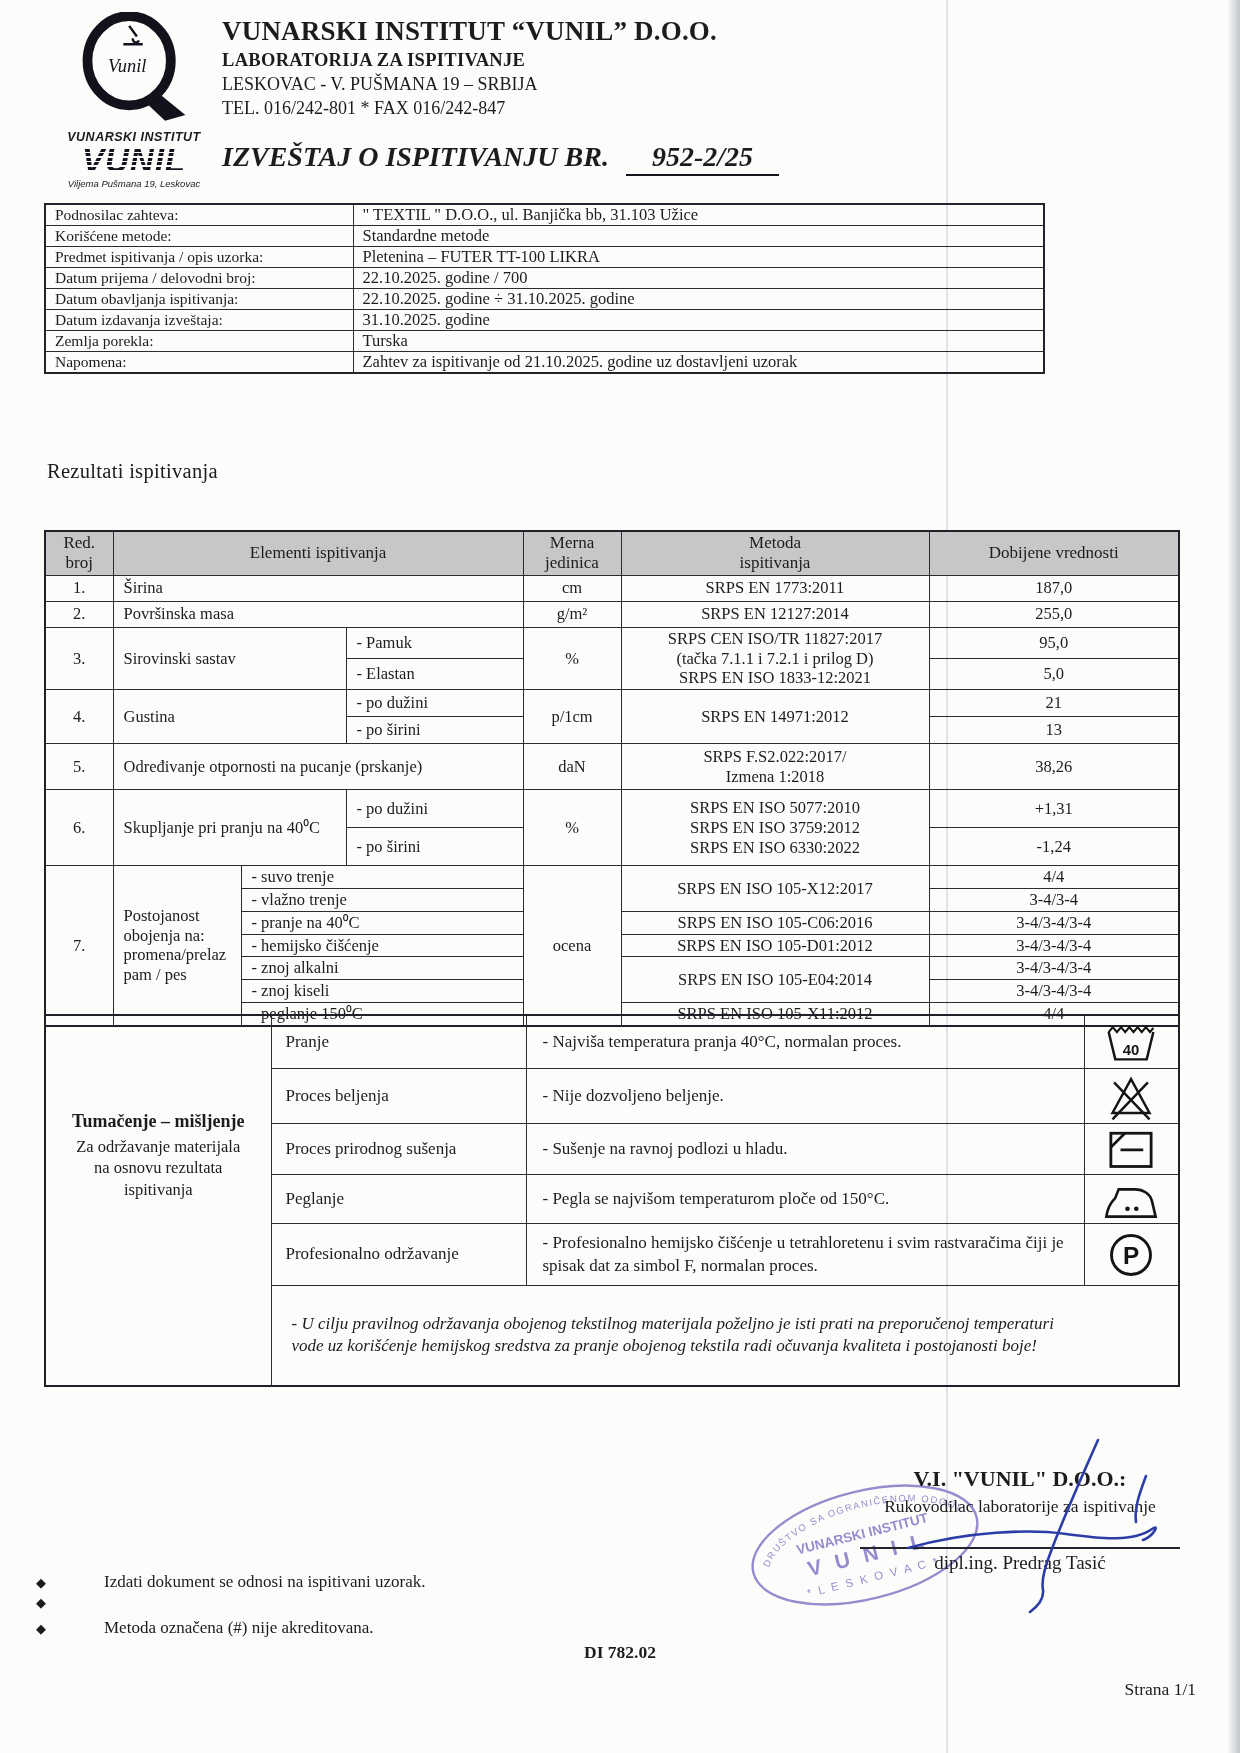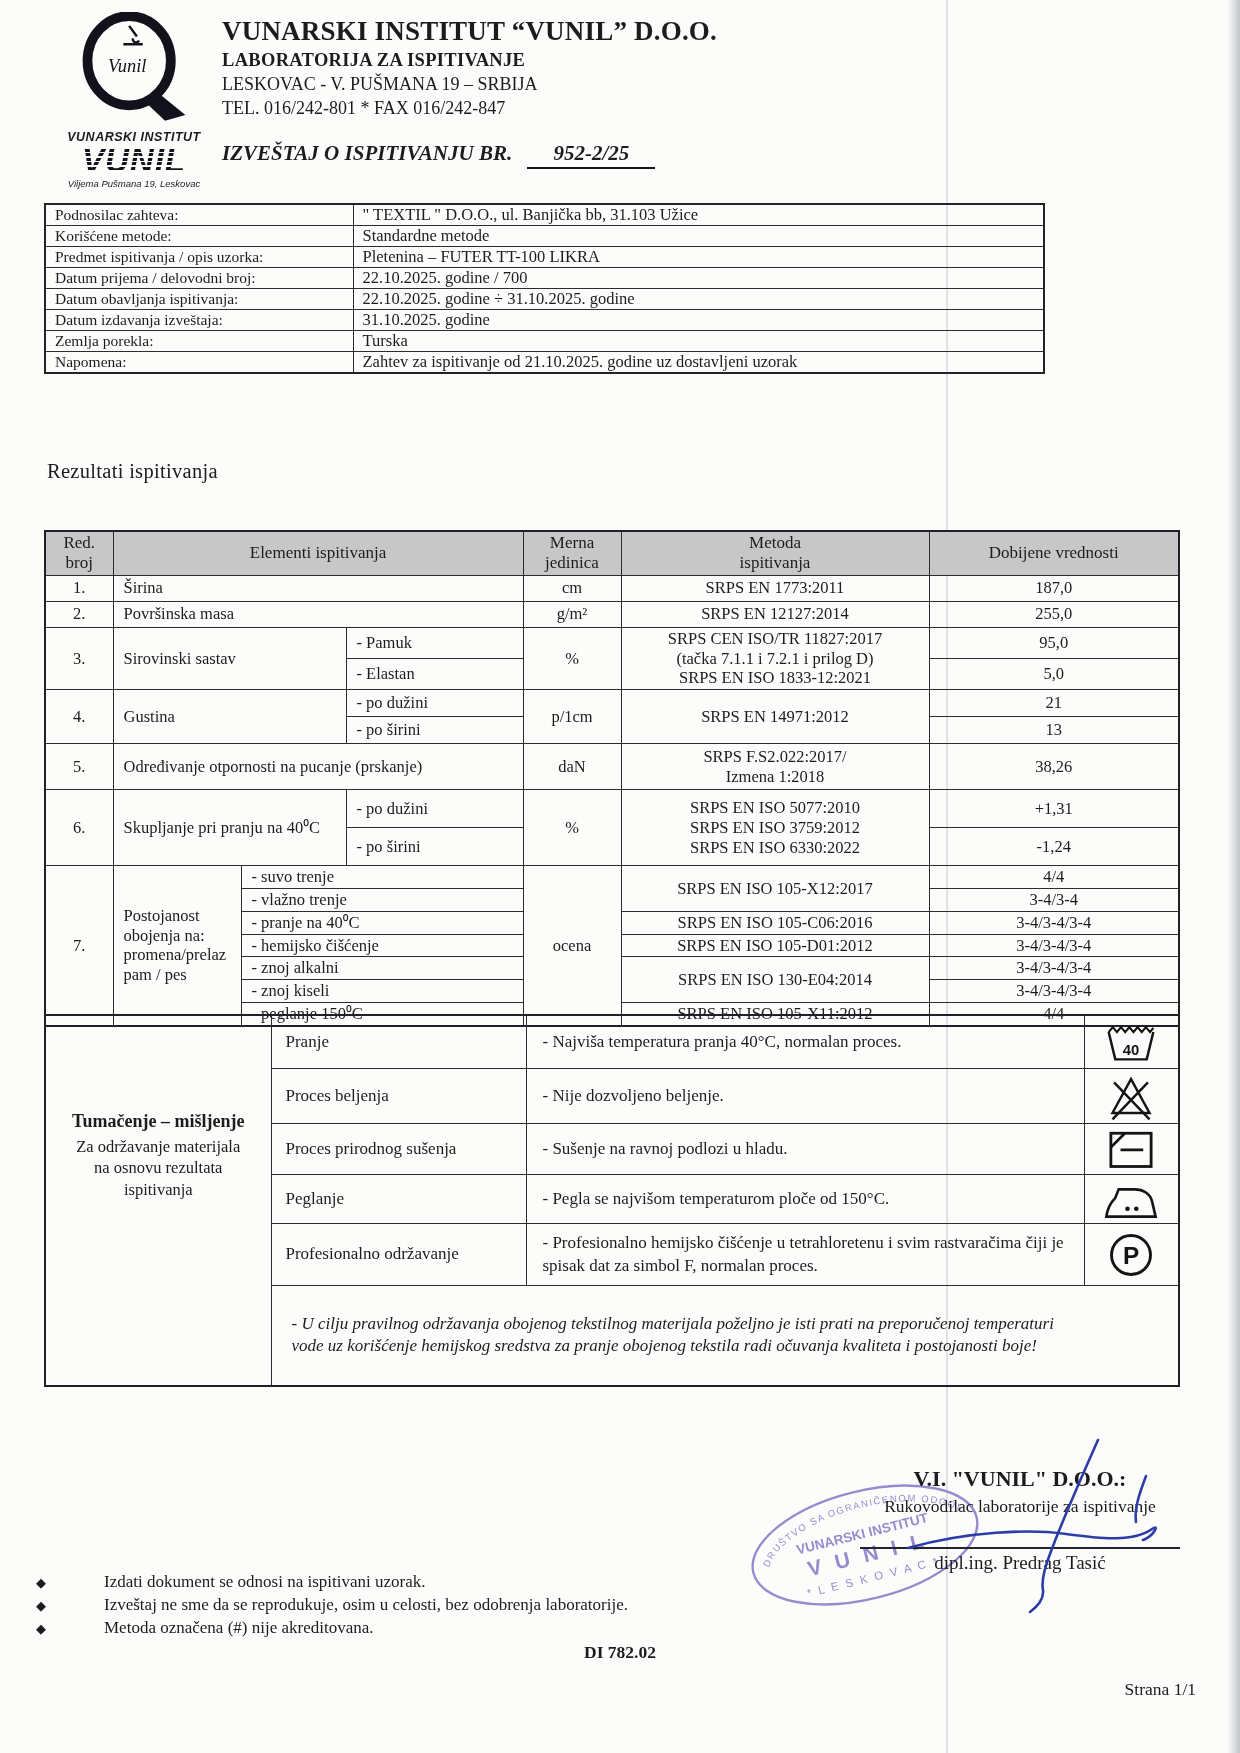--- a/index.html
+++ b/index.html
@@ -17,21 +17,21 @@
   .vunil-wrap{position:relative;display:inline-block;line-height:1;}
   .vunil-big{font-size:33px;font-weight:bold;font-style:italic;letter-spacing:1px;color:#15151f;}
   .vunil-stripes{position:absolute;inset:0;background:repeating-linear-gradient(180deg,rgba(252,252,250,0) 0 3px,#fcfcfa 3px 4.6px);}
   .logo-sub3{font-size:9.5px;font-style:italic;margin-top:1px;}
 
   .header-center{position:absolute;left:222px;top:16px;width:762px;}
   .org-title{font-size:27px;font-weight:bold;letter-spacing:.2px;}
   .org-subtitle{font-size:18.5px;font-weight:bold;margin-top:3px;letter-spacing:.3px;}
   .org-address{font-size:18px;margin-top:3px;}
   .org-phone{font-size:18px;margin-top:3px;}
-  .report-line{margin-top:22px;font-size:21px;font-weight:bold;font-style:italic;}
+  .report-line{margin-top:22px;font-size:28px;font-weight:bold;font-style:italic;}
   .report-number{display:inline-block;border-bottom:2.5px solid #15151f;padding:0 26px 1px 26px;margin-left:10px;}
 
   .ats-box{position:absolute;left:1013px;top:13px;width:140px;height:173px;border:2px solid #2f2f35;border-radius:9px;
            text-align:center;font-family:"Liberation Sans",sans-serif;padding-top:8px;background:#fcfcfa;}
   .ats-org{font-size:15px;font-weight:bold;color:#2e2e32;margin-top:1px;}
   .ats-num{font-size:12.5px;color:#3a3a40;margin-top:2px;}
   .ats-label{font-size:12px;font-weight:bold;color:#2e2e32;margin-top:12px;line-height:1.25;}
   .ats-std{font-size:10.5px;font-weight:bold;color:#3a3a40;margin-top:1px;}
 
   
@@ -260,21 +260,21 @@
         <td class="mth">SRPS EN ISO 105-C06:2016</td>
         <td>3-4/3-4/3-4</td>
       </tr>
       <tr style="height:22px">
         <td colspan="2" class="lft">- hemijsko čišćenje</td>
         <td class="mth">SRPS EN ISO 105-D01:2012</td>
         <td>3-4/3-4/3-4</td>
       </tr>
       <tr style="height:22px">
         <td colspan="2" class="lft">- znoj alkalni</td>
-        <td rowspan="2" class="mth">SRPS EN ISO 130-E04:2014</td>
+        <td rowspan="2" class="mth">SRPS EN ISO 105-E04:2014</td>
         <td>3-4/3-4/3-4</td>
       </tr>
       <tr style="height:22px">
         <td colspan="2" class="lft">- znoj kiseli</td>
         <td>3-4/3-4/3-4</td>
       </tr>
       <tr style="height:22px">
         <td colspan="2" class="lft">- peglanje 150⁰C</td>
         <td class="mth">SRPS EN ISO 105-X11:2012</td>
         <td>4/4</td>
@@ -383,21 +383,20 @@
     </g>
   </svg>
 
   <div class="footnotes">
     <div class="fn">
       <span class="b">◆</span>
       <span>Izdati dokument se odnosi na ispitivani uzorak.</span>
     </div>
     <div class="fn">
       <span class="b">◆</span>
-      <span>Izveštaj ne sme da se reprodukuje, osim u celosti, bez odobrenja laboratorije.</span>
     </div>
     <div class="fn">
       <span class="b">◆</span>
       <span>Metoda označena (#) nije akreditovana.</span>
     </div>
   </div>
 
   <div class="doc-code">DI 782.02</div>
   <div class="page-num">Strana 1/1</div>
 

